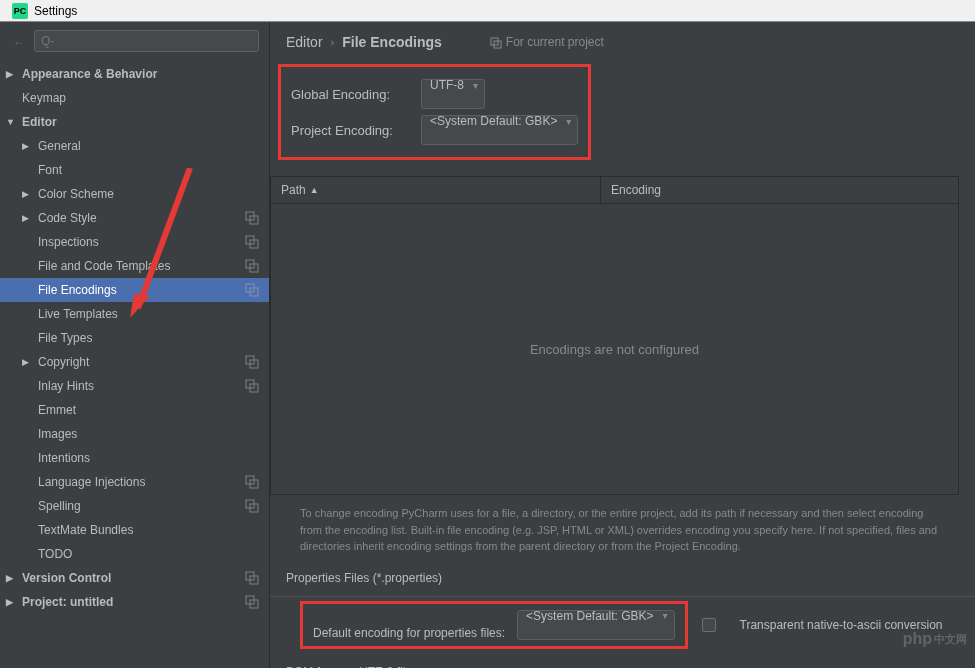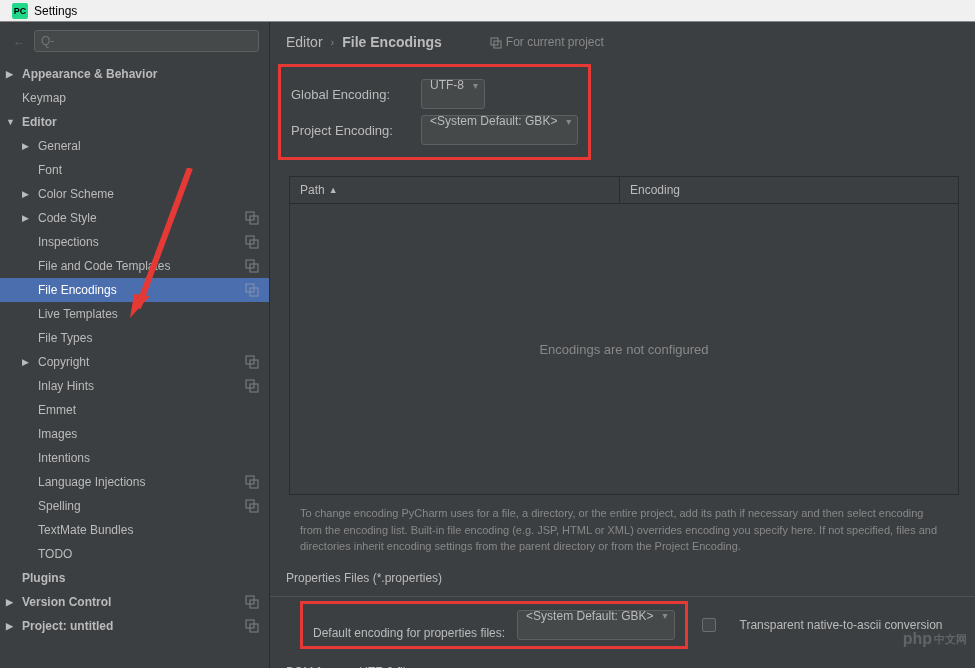--- a/index.html
+++ b/index.html
@@ -31,21 +31,21 @@
     .breadcrumb .parent { color: #bbbbbb; }
     .breadcrumb .arrow { color: #888; font-size: 11px; }
     .breadcrumb .project-label { margin-left: 40px; color: #888; font-size: 12px; display: flex; align-items: flex-end; gap: 4px; }
     
     .red-box { border: 3px solid #e53935; padding: 6px 10px; margin: 2px 0 8px 8px; display: inline-block; }
     .form-row { display: flex; align-items: center; gap: 10px; margin: 6px 0; }
     .form-label { min-width: 120px; color: #bbbbbb; font-size: 13px; }
     .dropdown { background: #45494a; border: 1px solid #5e6060; color: #bbb; padding: 2px 20px 20px 8px; border-radius: 3px; font-size: 12px; position: relative; display: inline-flex; align-items: center; height: 30px; cursor: pointer; }
     .dropdown::after { content: "▾"; position: absolute; right: 6px; color: #888; font-size: 10px; }
     
-    .table-section { margin: 8px 16px 0 19px; border: 1px solid #2b2b2b; }
+    .table-section { margin: 8px 16px 0 0; border: 1px solid #2b2b2b; }
     .table-header { display: flex; background: #3c3f41; border-bottom: 1px solid #2b2b2b; }
     .table-header-cell { padding: 6px 10px; color: #bbb; font-size: 12px; border-right: 1px solid #2b2b2b; }
     .table-header-cell.path { flex: 0 0 330px; display: flex; align-items: center; gap: 4px; }
     .table-header-cell.encoding { flex: 1; border-right: none; }
     .table-body { height: 290px; background: #3c3f41; display: flex; align-items: center; justify-content: center; color: #888; font-size: 13px; }
     
     .help-text { padding: 10px 30px 10px 30px; color: #888; font-size: 11px; line-height: 1.5; }
     
     .section-title { padding: 6px 16px 11px 16px; color: #bbb; font-size: 12px; border-bottom: 1px solid #515151; margin-bottom: 0; }
     .section-row { padding: 4px 16px 10px 30px; display: flex; align-items: center; gap: 14px; }
@@ -168,23 +168,20 @@
           <span class="tree-copy-icon"><svg viewBox="0 0 14 14">
               <rect x="1" y="1" width="8" height="8" fill="none" stroke="#aaa" stroke-width="1"></rect>
               <rect x="5" y="5" width="8" height="8" fill="none" stroke="#aaa" stroke-width="1"></rect>
             </svg></span>
         </div>
         <div class="tree-item level-1">
           <span>TextMate Bundles</span>
         </div>
         <div class="tree-item level-1">
           <span>TODO</span>
-        </div>
-        <div class="tree-item level-0 bold">
-          <span>Plugins</span>
         </div>
         <div class="tree-item level-0 bold">
           <span class="tree-arrow">▶</span>
           <span>Version Control</span>
           <span class="tree-copy-icon"><svg viewBox="0 0 14 14">
               <rect x="1" y="1" width="8" height="8" fill="none" stroke="#aaa" stroke-width="1"></rect>
               <rect x="5" y="5" width="8" height="8" fill="none" stroke="#aaa" stroke-width="1"></rect>
             </svg></span>
         </div>
         <div class="tree-item level-0 bold">

